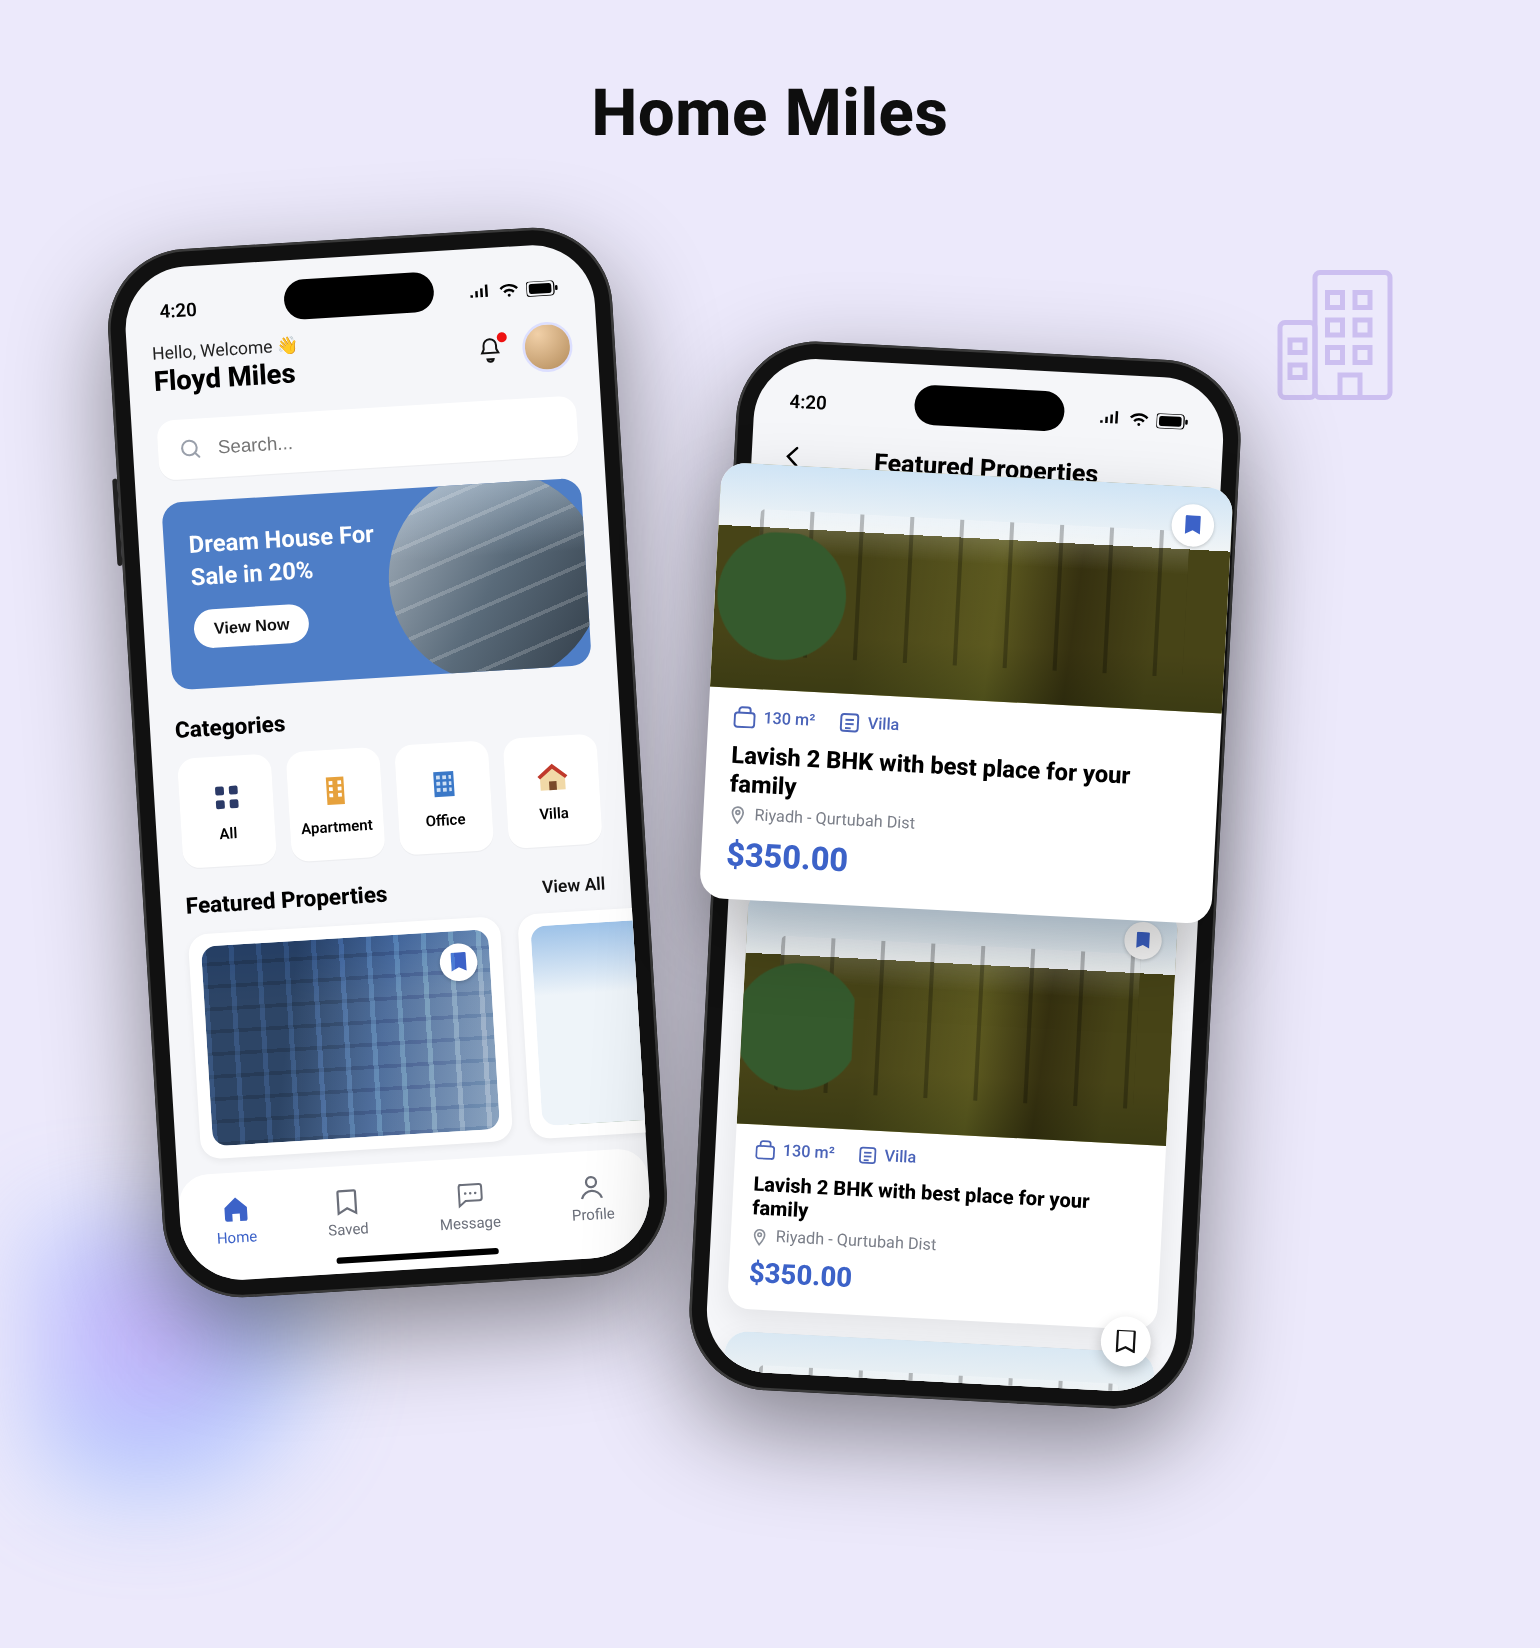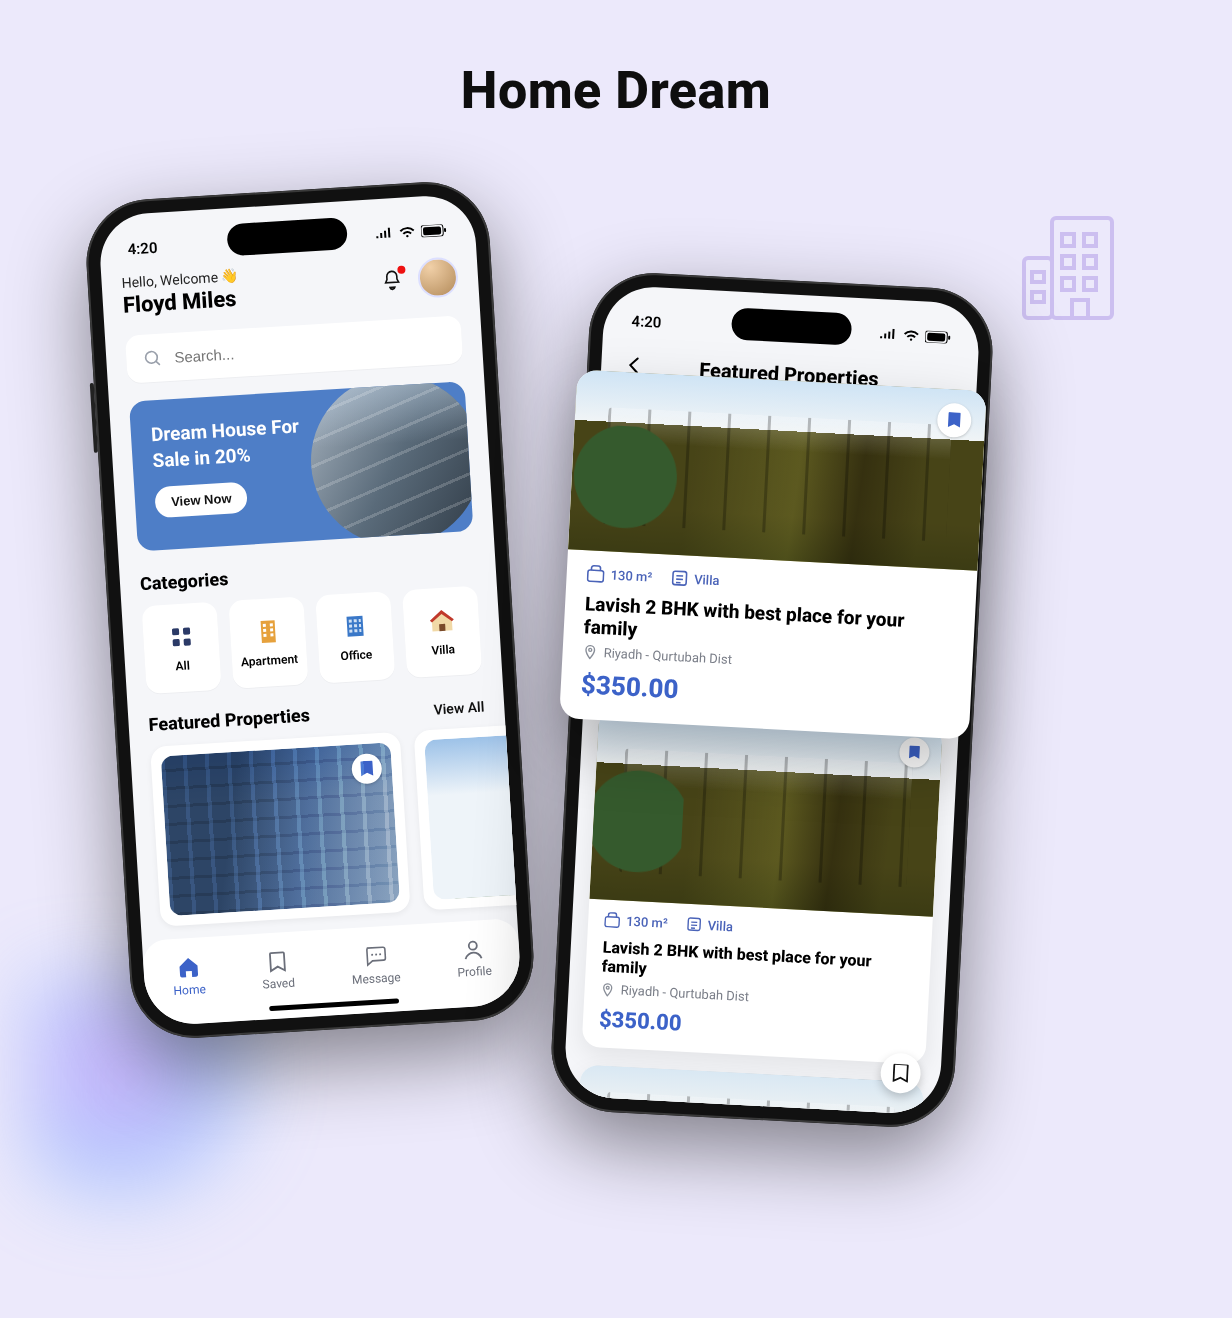--- a/index.html
+++ b/index.html
@@ -253,21 +253,21 @@
     width:40px;height:40px;border-radius:50%;
     background:#fff; box-shadow:0 4px 10px rgba(0,0,0,.2);
     display:flex;align-items:center;justify-content:center;cursor:pointer;
   }
 </style>
 </head>
 <body>
 
 <div class="blur-blob"></div>
 
-<h1 class="page-title">Home Dream</h1>
+<h1 class="page-title">Home Miles</h1>
 
 <svg class="deco-building" width="120" height="120" viewBox="0 0 120 120">
   <g fill="none" stroke="#b29de8" stroke-width="4" stroke-linecap="round">
     <rect x="40" y="8" width="60" height="100" rx="4"></rect>
     <rect x="12" y="48" width="28" height="60" rx="4"></rect>
     <rect x="50" y="24" width="12" height="12"></rect>
       <rect x="72" y="24" width="12" height="12"></rect>
     <rect x="50" y="46" width="12" height="12"></rect>
       <rect x="72" y="46" width="12" height="12"></rect>
     <rect x="50" y="68" width="12" height="12"></rect>

